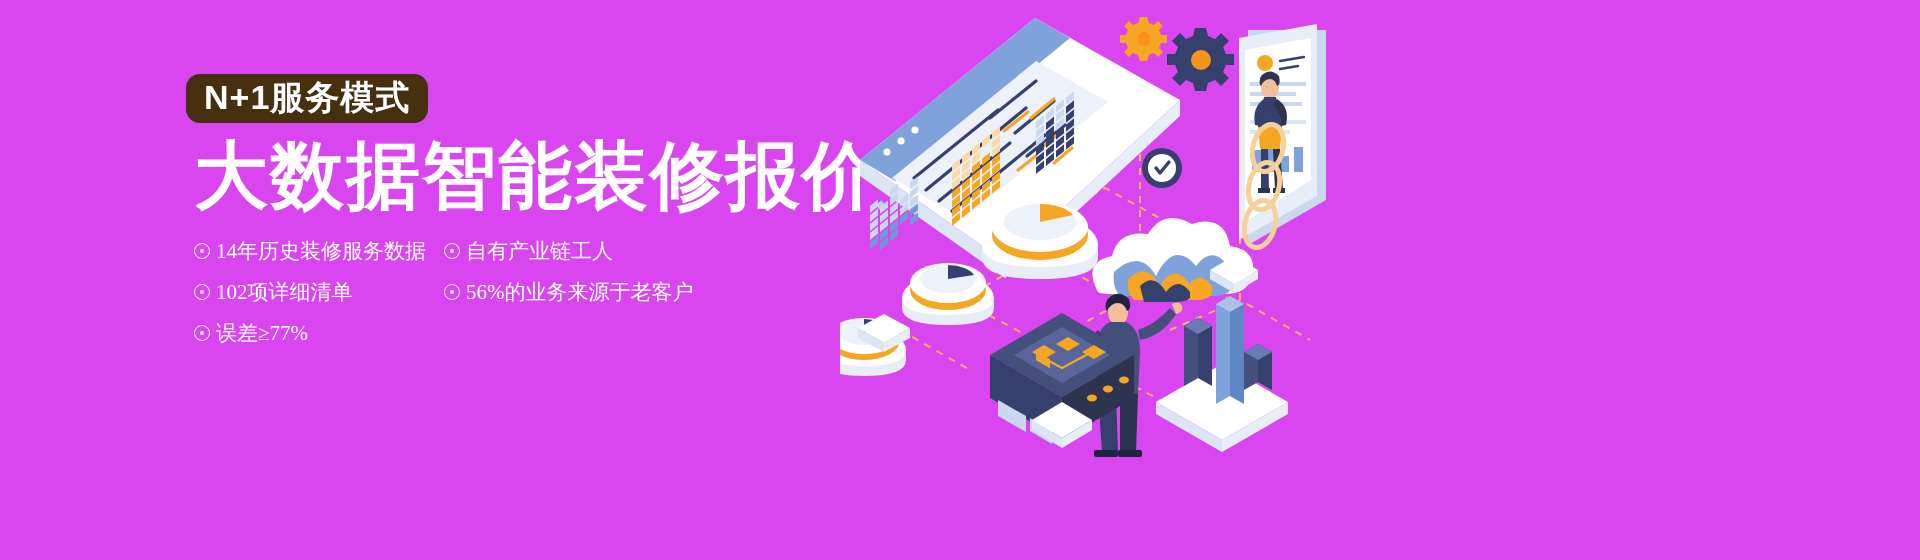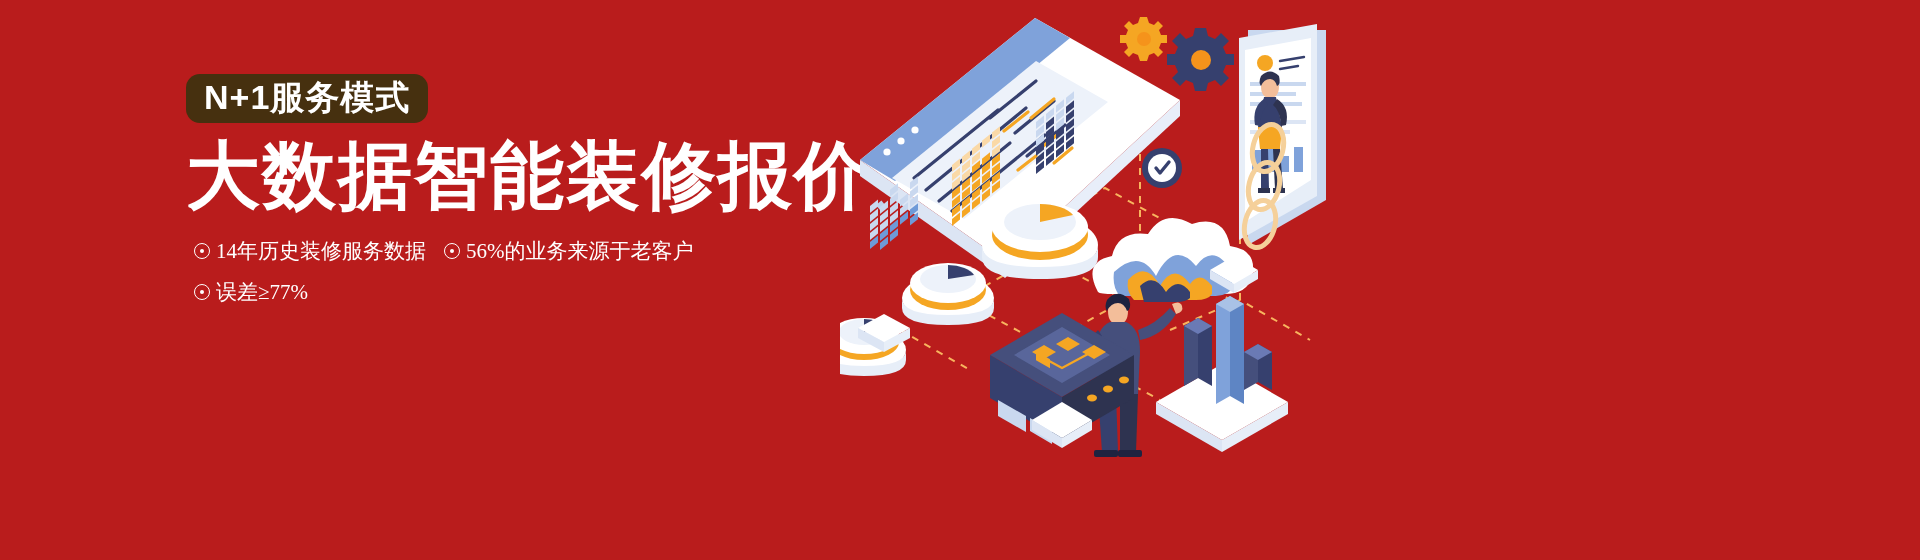--- a/index.html
+++ b/index.html
@@ -7,21 +7,21 @@
     padding: 0;
     background: #F5931B;
   }
   body {
     font-family: "Liberation Sans", sans-serif;
   }
   .banner {
     position: relative;
     width: 1920px;
     height: 560px;
-    background: #b91c1c;
+    background: #d946ef;
     overflow: hidden;
   }
 
   
   .copy {
     position: absolute;
     left: 186px;
     top: 74px;
     width: 700px;
   }
@@ -39,20 +39,21 @@
   }
   .headline {
     margin-top: 14px;
     color: #FFFFFF;
     font-size: 74px;
     font-weight: bold;
     letter-spacing: 2px;
     line-height: 1.05;
     font-family: "Liberation Sans", sans-serif;
     white-space: nowrap;
+    text-align: center;
   }
 
   .features {
     margin-top: 26px;
     position: relative;
     width: 560px;
     height: 120px;
   }
   .feat-col {
     position: absolute;
@@ -114,25 +115,33 @@
 
     <div class="features">
 
       <div class="feat-col left">
         <div class="feat">
           <span class="feat-mark"></span>
           <span>14年历史装修服务数据</span>
         </div>
         <div class="feat">
           <span class="feat-mark"></span>
+          <span>102项详细清单</span>
+        </div>
+        <div class="feat">
+          <span class="feat-mark"></span>
           <span>误差≥77%</span>
         </div>
       </div>
 
       <div class="feat-col right">
+        <div class="feat">
+          <span class="feat-mark"></span>
+          <span>自有产业链工人</span>
+        </div>
         <div class="feat">
           <span class="feat-mark"></span>
           <span>56%的业务来源于老客户</span>
         </div>
       </div>
 
     </div>
   </div>
 
   <div class="art">

